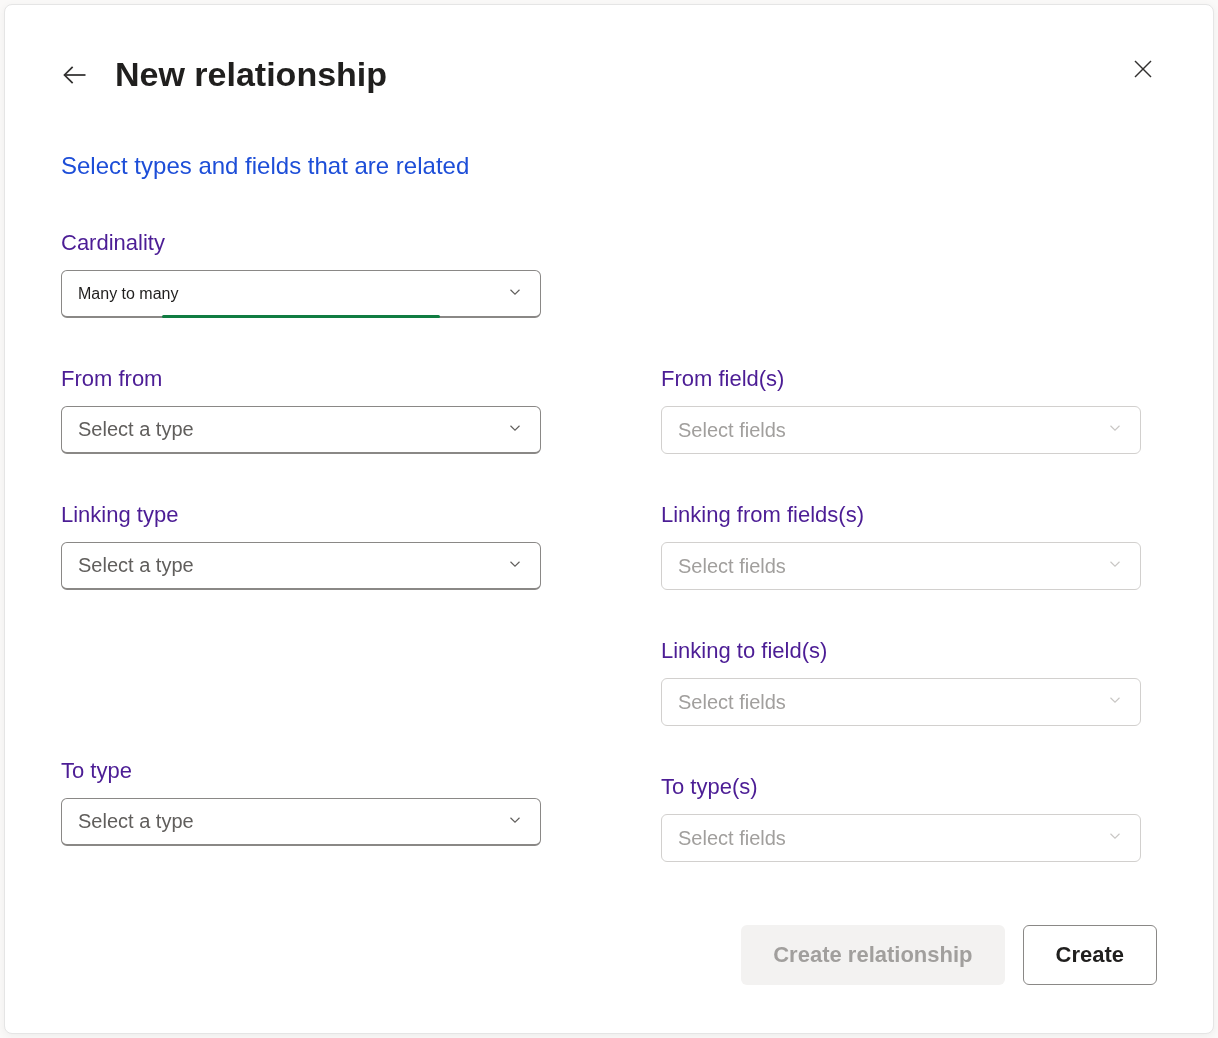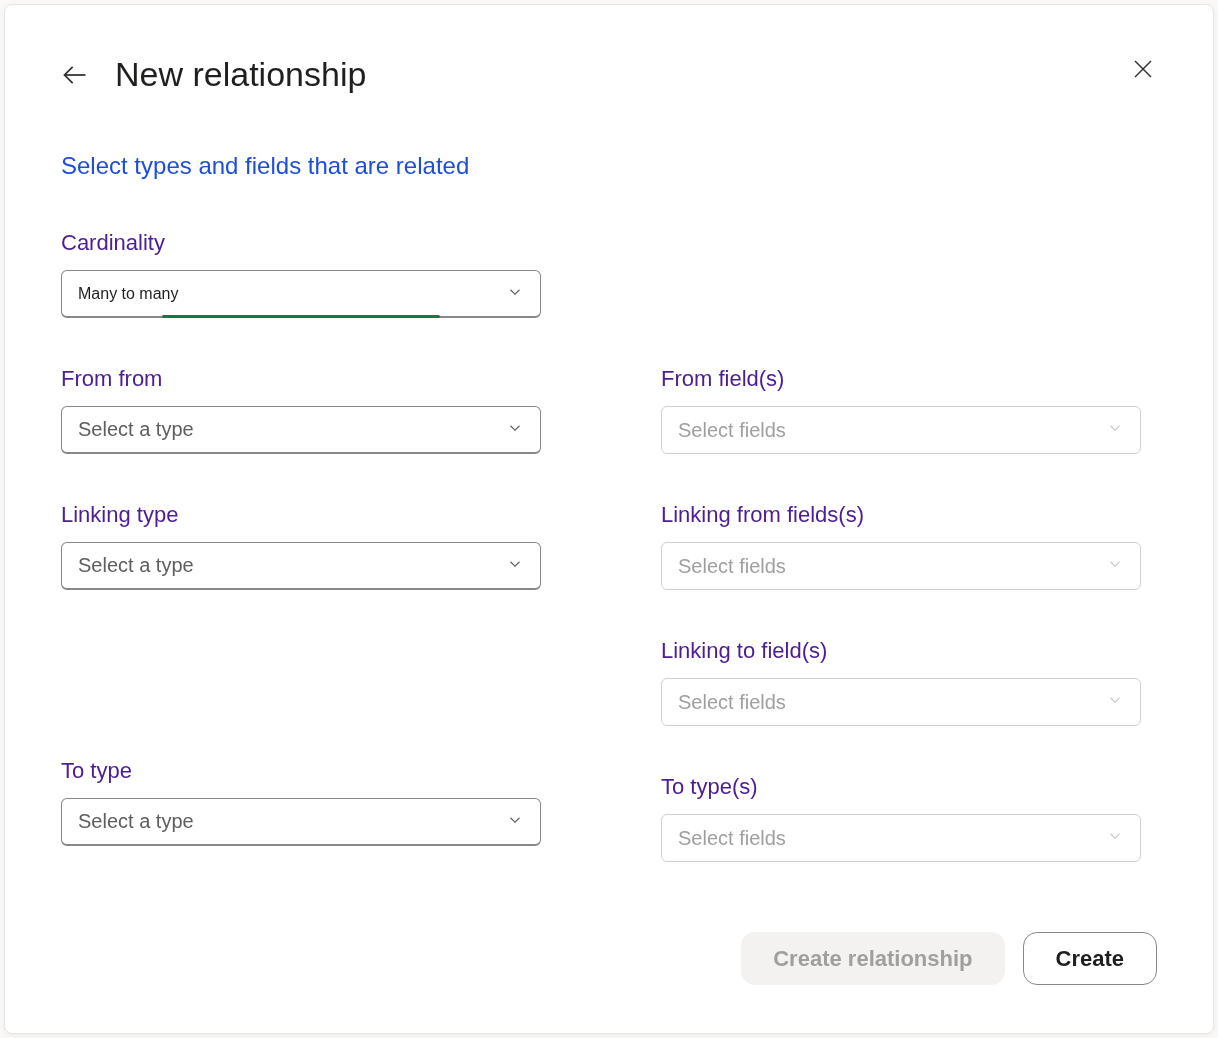--- a/index.html
+++ b/index.html
@@ -24,21 +24,21 @@
       width: 28px;
       height: 28px;
       cursor: pointer;
       color: #323130;
       display: flex;
       align-items: center;
       justify-content: center;
     }
     .page-title {
       font-size: 34px;
-      font-weight: 400;
+      font-weight: 700;
       color: #201f1e;
     }
     .close-icon {
       position: absolute;
       top: 50px;
       right: 56px;
       width: 28px;
       height: 28px;
       cursor: pointer;
       color: #323130;
@@ -113,23 +113,23 @@
     }
     .col { display: flex; flex-direction: column; }
     .footer {
       position: absolute;
       bottom: 48px;
       right: 56px;
       display: flex;
       gap: 18px;
     }
     .btn {
-      height: 53px;
+      height: 60px;
       padding: 0 32px;
-      border-radius: 14px;
+      border-radius: 6px;
       font-size: 22px;
       font-weight: 600;
       display: flex;
       align-items: center;
       justify-content: center;
       cursor: pointer;
       border: 1px solid #8a8886;
       background: #fff;
       color: #201f1e;
     }

